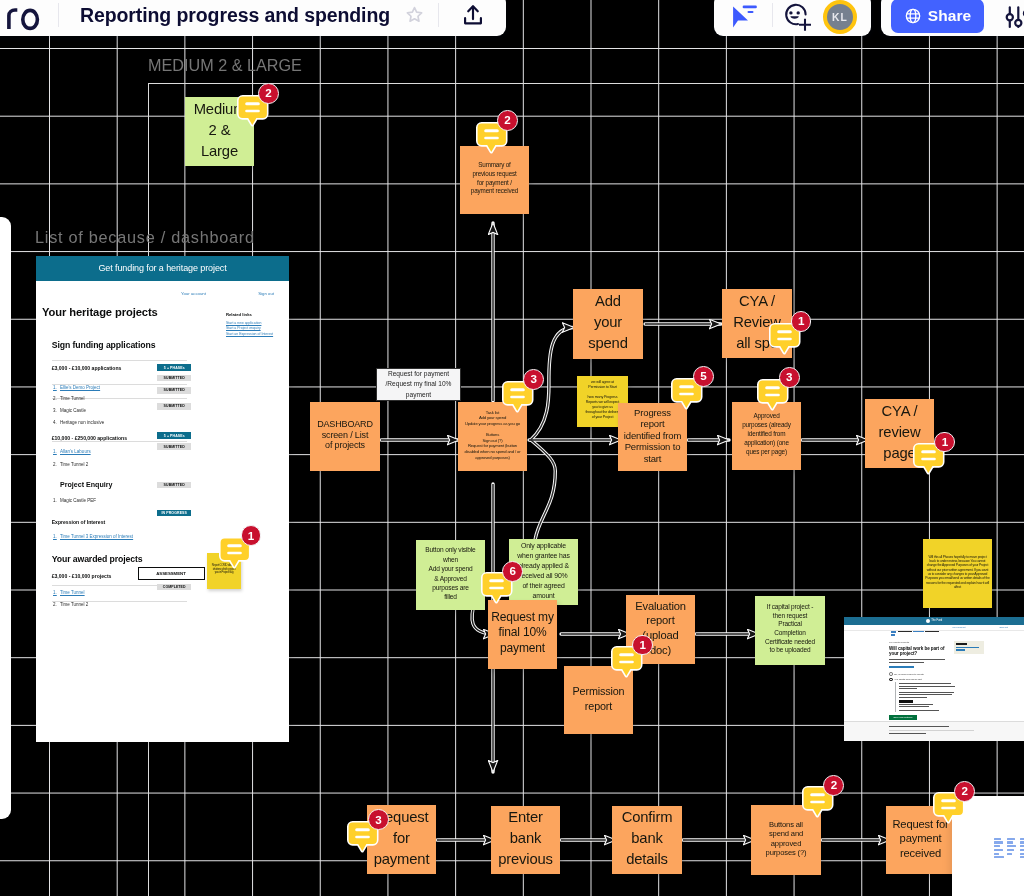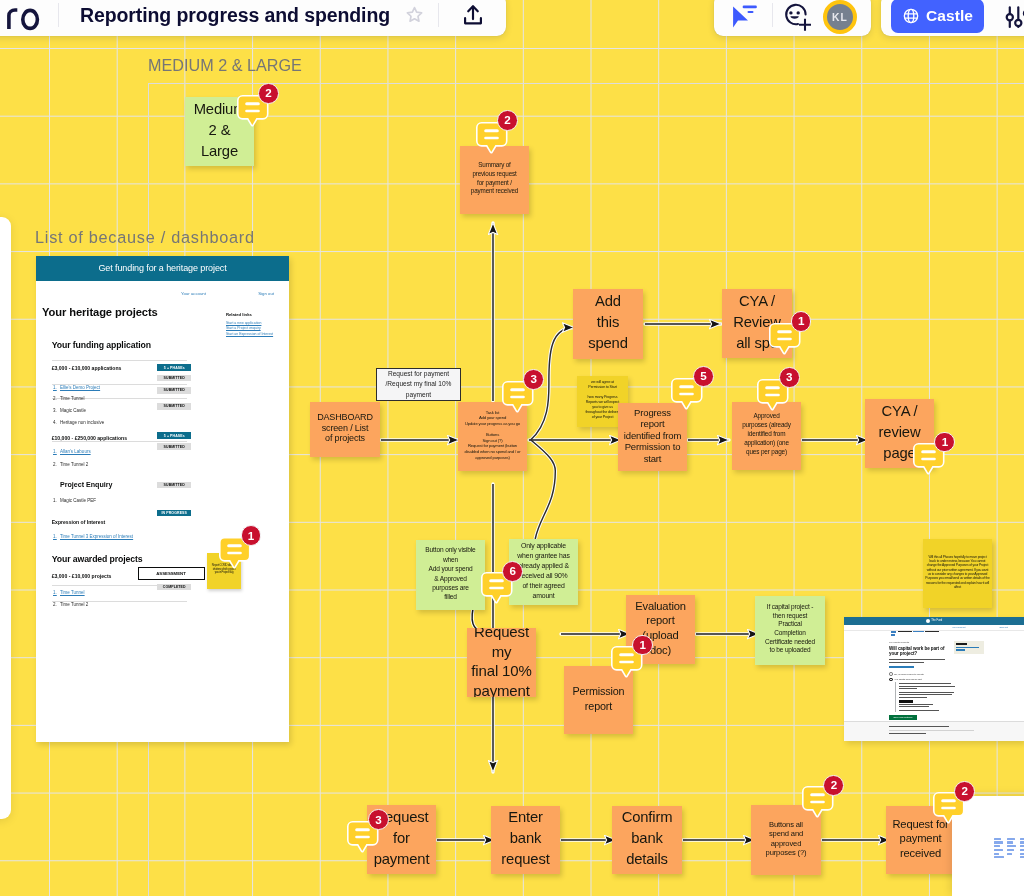--- a/index.html
+++ b/index.html
@@ -2,21 +2,21 @@
 <html><head>
 <meta charset="utf-8">
 <title>Reporting progress and spending</title>
 <style>
   html,body{margin:0;padding:0;}
   body{width:1024px;height:896px;overflow:hidden;
        font-family:"Liberation Sans",sans-serif;background:#f1f1f2;}
   #root{position:relative;width:1024px;height:896px;overflow:hidden;background:#f1f1f2;}
 
   
-  #canvas{position:absolute;left:0;top:0;width:1024px;height:896px;background:#fde047;}
+  #canvas{position:absolute;left:0;top:0;width:1024px;height:896px;background:#000000;}
   #grid{position:absolute;left:0;top:0;width:1024px;height:896px;
     background-image:
       linear-gradient(to right, #e4e4e6 1px, transparent 1px),
       linear-gradient(to bottom, #e4e4e6 1px, transparent 1px);
     background-size:67.7px 67.7px;
     background-position:49px 48px;
   }
 
   
   #topbar{position:absolute;left:0;top:0;width:1024px;height:40px;z-index:90;pointer-events:none;}
@@ -232,21 +232,21 @@
 payment received</span>
         </div>
         <div class="cmt" style="left: 475.5px; top: 121.9px;">
           <svg width="32" height="32" viewBox="0 0 32 32">
             <path d="M1.6 5.6 A4 4 0 0 1 5.6 1.6 L25.9 1.6 A4 4 0 0 1 29.9 5.6 L29.9 19.1 A4 4 0 0 1 25.9 23.1 L19.4 23.1 L15.3 29.9 L11.2 23.1 L5.6 23.1 A4 4 0 0 1 1.6 19.1 Z" fill="#ffd02a" stroke="#ffffff" stroke-width="3.2" stroke-linejoin="round" paint-order="stroke"></path>
             <rect x="8.2" y="7.2" width="14.6" height="3.0" rx="1.5" fill="#fff"></rect>
             <rect x="8.2" y="14.7" width="14.6" height="2.6" rx="1.3" fill="#fff"></rect>
           </svg>
           <div class="badge">2</div>
         </div>
-        <div class="sticky orange" style="left: 310px; top: 402px; width: 70px; height: 55px; font-size: 9px; line-height: 1.22;">
+        <div class="sticky orange" style="left: 310px; top: 402px; width: 70px; height: 69px; font-size: 9px; line-height: 1.22;">
           <span>DASHBOARD
 screen / List
 of projects</span>
         </div>
         <div class="sticky orange" style="left: 458px; top: 402px; width: 69px; height: 69px; font-size: 4.2px; line-height: 1.33;">
           <span>Task list
 Add your spend
 Update your progress as you go
 
 Buttons
@@ -258,21 +258,21 @@
         <div class="cmt" style="left: 501.7px; top: 380.7px;">
           <svg width="32" height="32" viewBox="0 0 32 32">
             <path d="M1.6 5.6 A4 4 0 0 1 5.6 1.6 L25.9 1.6 A4 4 0 0 1 29.9 5.6 L29.9 19.1 A4 4 0 0 1 25.9 23.1 L19.4 23.1 L15.3 29.9 L11.2 23.1 L5.6 23.1 A4 4 0 0 1 1.6 19.1 Z" fill="#ffd02a" stroke="#ffffff" stroke-width="3.2" stroke-linejoin="round" paint-order="stroke"></path>
             <rect x="8.2" y="7.2" width="14.6" height="3.0" rx="1.5" fill="#fff"></rect>
             <rect x="8.2" y="14.7" width="14.6" height="2.6" rx="1.3" fill="#fff"></rect>
           </svg>
           <div class="badge">3</div>
         </div>
         <div class="sticky orange" style="left: 573px; top: 289px; width: 70px; height: 70px; font-size: 14.8px; line-height: 1.42;">
           <span>Add
-this
+your
 spend</span>
         </div>
         <div class="sticky orange" style="left: 722px; top: 289px; width: 70px; height: 69px; font-size: 14.8px; line-height: 1.42;">
           <span>CYA /
 Review
 all spe</span>
         </div>
         <div class="cmt" style="left: 769.1px; top: 322.6px;">
           <svg width="32" height="32" viewBox="0 0 32 32">
             <path d="M1.6 5.6 A4 4 0 0 1 5.6 1.6 L25.9 1.6 A4 4 0 0 1 29.9 5.6 L29.9 19.1 A4 4 0 0 1 25.9 23.1 L19.4 23.1 L15.3 29.9 L11.2 23.1 L5.6 23.1 A4 4 0 0 1 1.6 19.1 Z" fill="#ffd02a" stroke="#ffffff" stroke-width="3.2" stroke-linejoin="round" paint-order="stroke"></path>
@@ -343,21 +343,21 @@
 filled</span>
         </div>
         <div class="sticky green" style="left: 509px; top: 539px; width: 69px; height: 66px; font-size: 6.9px; line-height: 1.45;">
           <span>Only applicable
 when grantee has
 already applied &amp;
 received all 90%
 of their agreed
 amount</span>
         </div>
-        <div class="sticky orange" style="left: 467px; top: 600px; width: 69px; height: 69px; font-size: 15px; line-height: 1.3; margin-top: 28px;">
+        <div class="sticky orange" style="left: 488px; top: 600px; width: 69px; height: 69px; font-size: 12px; line-height: 1.3;">
           <span>Request my
 final 10%
 payment</span>
         </div>
         <div class="cmt" style="left: 480.6px; top: 572.3px;">
           <svg width="32" height="32" viewBox="0 0 32 32">
             <path d="M1.6 5.6 A4 4 0 0 1 5.6 1.6 L25.9 1.6 A4 4 0 0 1 29.9 5.6 L29.9 19.1 A4 4 0 0 1 25.9 23.1 L19.4 23.1 L15.3 29.9 L11.2 23.1 L5.6 23.1 A4 4 0 0 1 1.6 19.1 Z" fill="#ffd02a" stroke="#ffffff" stroke-width="3.2" stroke-linejoin="round" paint-order="stroke"></path>
             <rect x="8.2" y="7.2" width="14.6" height="3.0" rx="1.5" fill="#fff"></rect>
             <rect x="8.2" y="14.7" width="14.6" height="2.6" rx="1.3" fill="#fff"></rect>
           </svg>
@@ -401,21 +401,21 @@
           <svg width="32" height="32" viewBox="0 0 32 32">
             <path d="M1.6 5.6 A4 4 0 0 1 5.6 1.6 L25.9 1.6 A4 4 0 0 1 29.9 5.6 L29.9 19.1 A4 4 0 0 1 25.9 23.1 L19.4 23.1 L15.3 29.9 L11.2 23.1 L5.6 23.1 A4 4 0 0 1 1.6 19.1 Z" fill="#ffd02a" stroke="#ffffff" stroke-width="3.2" stroke-linejoin="round" paint-order="stroke"></path>
             <rect x="8.2" y="7.2" width="14.6" height="3.0" rx="1.5" fill="#fff"></rect>
             <rect x="8.2" y="14.7" width="14.6" height="2.6" rx="1.3" fill="#fff"></rect>
           </svg>
           <div class="badge">3</div>
         </div>
         <div class="sticky orange" style="left: 491px; top: 806px; width: 69px; height: 68px; font-size: 14.8px; line-height: 1.42;">
           <span>Enter
 bank
-request</span>
+previous</span>
         </div>
         <div class="sticky orange" style="left: 612px; top: 806px; width: 70px; height: 68px; font-size: 14.8px; line-height: 1.42;">
           <span>Confirm
 bank
 details</span>
         </div>
         <div class="sticky orange" style="left: 751px; top: 805px; width: 70px; height: 70px; font-size: 7.6px; line-height: 1.22;">
           <span>Buttons all
 spend and
 approved
@@ -460,21 +460,21 @@
         <span>Your account</span>
         <span>Sign out</span>
       </div>
       <div class="m1-h1">Your heritage projects</div>
       <div class="m1-side">
         <div class="m1-side-t">Related links</div>
         <div class="m1-side-l">Start a new application</div>
         <div class="m1-side-l">Start a Project enquiry</div>
         <div class="m1-side-l">Start an Expression of Interest</div>
       </div>
-      <div class="m1-h2" style="top:60.4px;">Your funding application</div>
+      <div class="m1-h2" style="top:60.4px;">Sign funding applications</div>
 
       <div class="m1-rule" style="top:79.5px;"></div>
       <div class="m1-grp" style="top:85.0px;">£3,000 - £10,000 applications</div>
       <div class="m1-rule" style="top:103.4px;"></div>
       <div class="m1-link" style="top:105.0px;">Ellie's Demo Project</div>
       <div class="m1-num lk" style="top:105.0px;">1.</div>
       <div class="m1-rule" style="top:117.1px;"></div>
       <div class="m1-item" style="top:116.0px;">Time Tunnel</div>
       <div class="m1-num" style="top:116.0px;">2.</div>
       <div class="m1-item" style="top:128.5px;">Magic Castle</div>
@@ -661,21 +661,21 @@
 
     <div class="bar-pill" id="sharepill">
       <div id="sharebtn">
         <span style="display:flex;">
           <svg width="18" height="18" viewBox="0 0 20 20" fill="none" stroke="#fff" stroke-width="1.5">
             <circle cx="10" cy="10" r="7.4"></circle>
             <ellipse cx="10" cy="10" rx="3.1" ry="7.4"></ellipse>
             <path d="M3.1 7.6 L16.9 7.6 M3.1 12.4 L16.9 12.4"></path>
           </svg>
         </span>
-        <span>Castle</span>
+        <span>Share</span>
       </div>
       <div style="left:119.5px;top:7px;display:flex;">
         <svg width="34" height="34" viewBox="0 0 34 34" fill="none" stroke="#14143c" stroke-width="2.2" stroke-linecap="round">
           <path d="M8.8 6.4 L8.8 26"></path>
           <circle cx="8.8" cy="16.2" r="3.1" fill="#fdfdfd"></circle>
           <path d="M17.3 6.4 L17.3 26"></path>
           <circle cx="17.3" cy="22" r="3.1" fill="#fdfdfd"></circle>
           <path d="M26 6.4 L26 26"></path>
           <circle cx="26" cy="12.4" r="3.1" fill="#fdfdfd"></circle>
         </svg>

